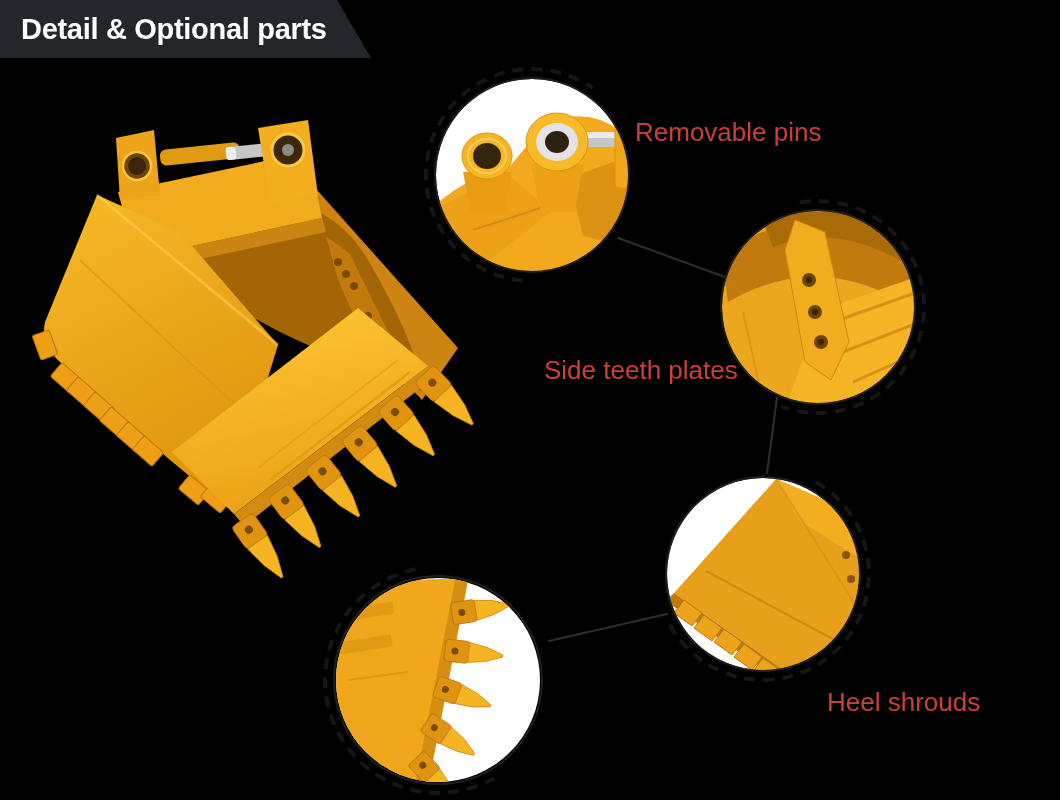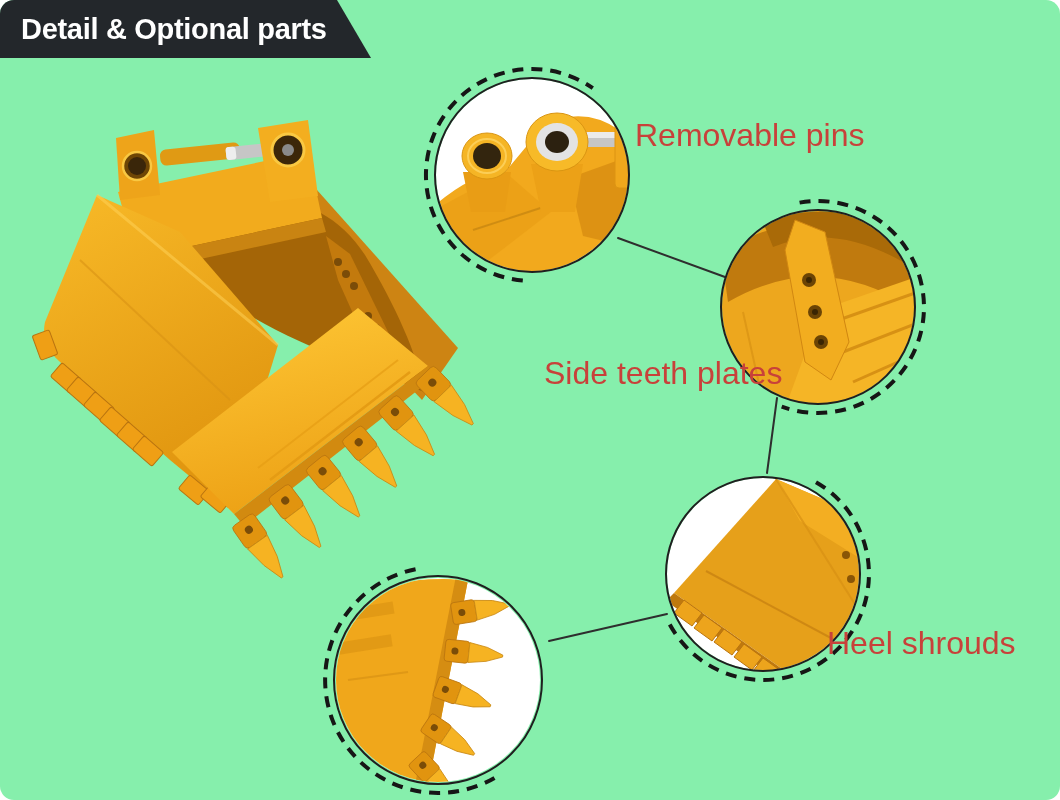--- a/index.html
+++ b/index.html
@@ -1,24 +1,24 @@
 <!DOCTYPE html>
 <html><head>
 <meta charset="utf-8">
 <style>
   html,body{margin:0;padding:0;background:#ffffff;}
-  .page{position:relative;width:1060px;height:800px;background:#86efac;overflow:hidden;
-        font-family:"Liberation Sans",sans-serif;border-radius:14px;}
+  .page{position:relative;width:1060px;height:800px;background:#000000;overflow:hidden;
+        font-family:"Liberation Sans",sans-serif;}
   .banner{position:absolute;top:0;left:0;width:380px;height:58px;background:#23272b;
           clip-path:polygon(0 0,337px 0,371px 58px,0 58px);display:flex;align-items:center;}
   .banner-text{color:#ffffff;font-weight:bold;font-size:29px;letter-spacing:-0.3px;padding-left:21px;white-space:nowrap;}
-  .label{position:absolute;color:#c8413a;font-size:32px;white-space:nowrap;}
+  .label{position:absolute;color:#c8413a;font-size:26px;white-space:nowrap;}
   .lbl-pins{left:635px;top:117px;}
   .lbl-side{left:544px;top:355px;}
-  .lbl-heel{left:827px;top:625px;}
+  .lbl-heel{left:827px;top:687px;}
   .lbl-teeth{left:176px;top:691px;}
   .abs{position:absolute;}
   svg{display:block;}
 </style>
 </head>
 <body>
 
 <div class="page">
 
   <div class="banner">

